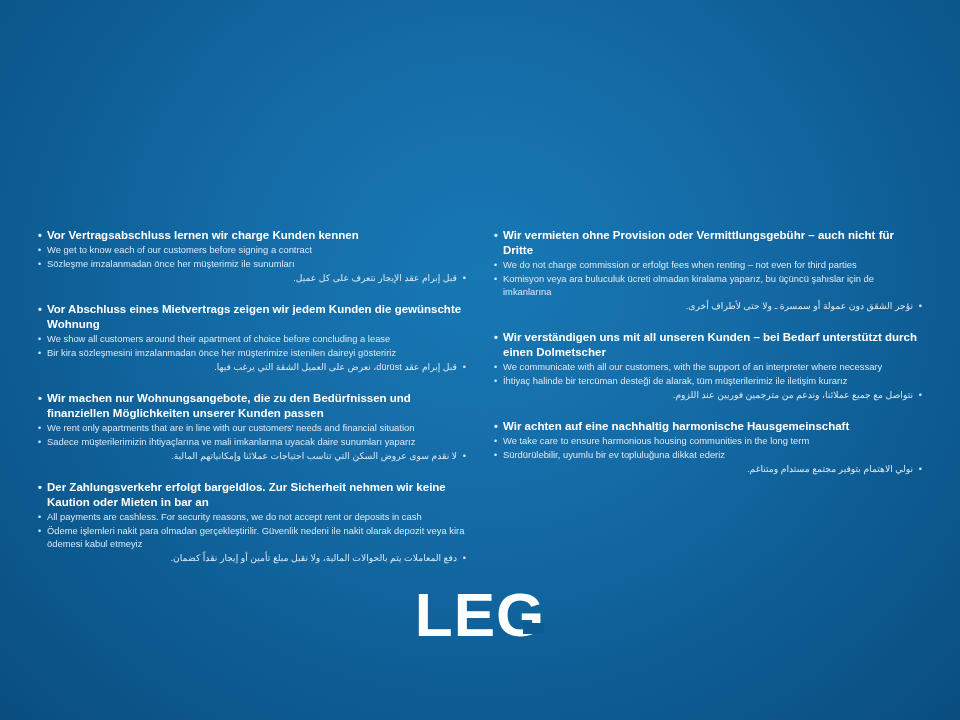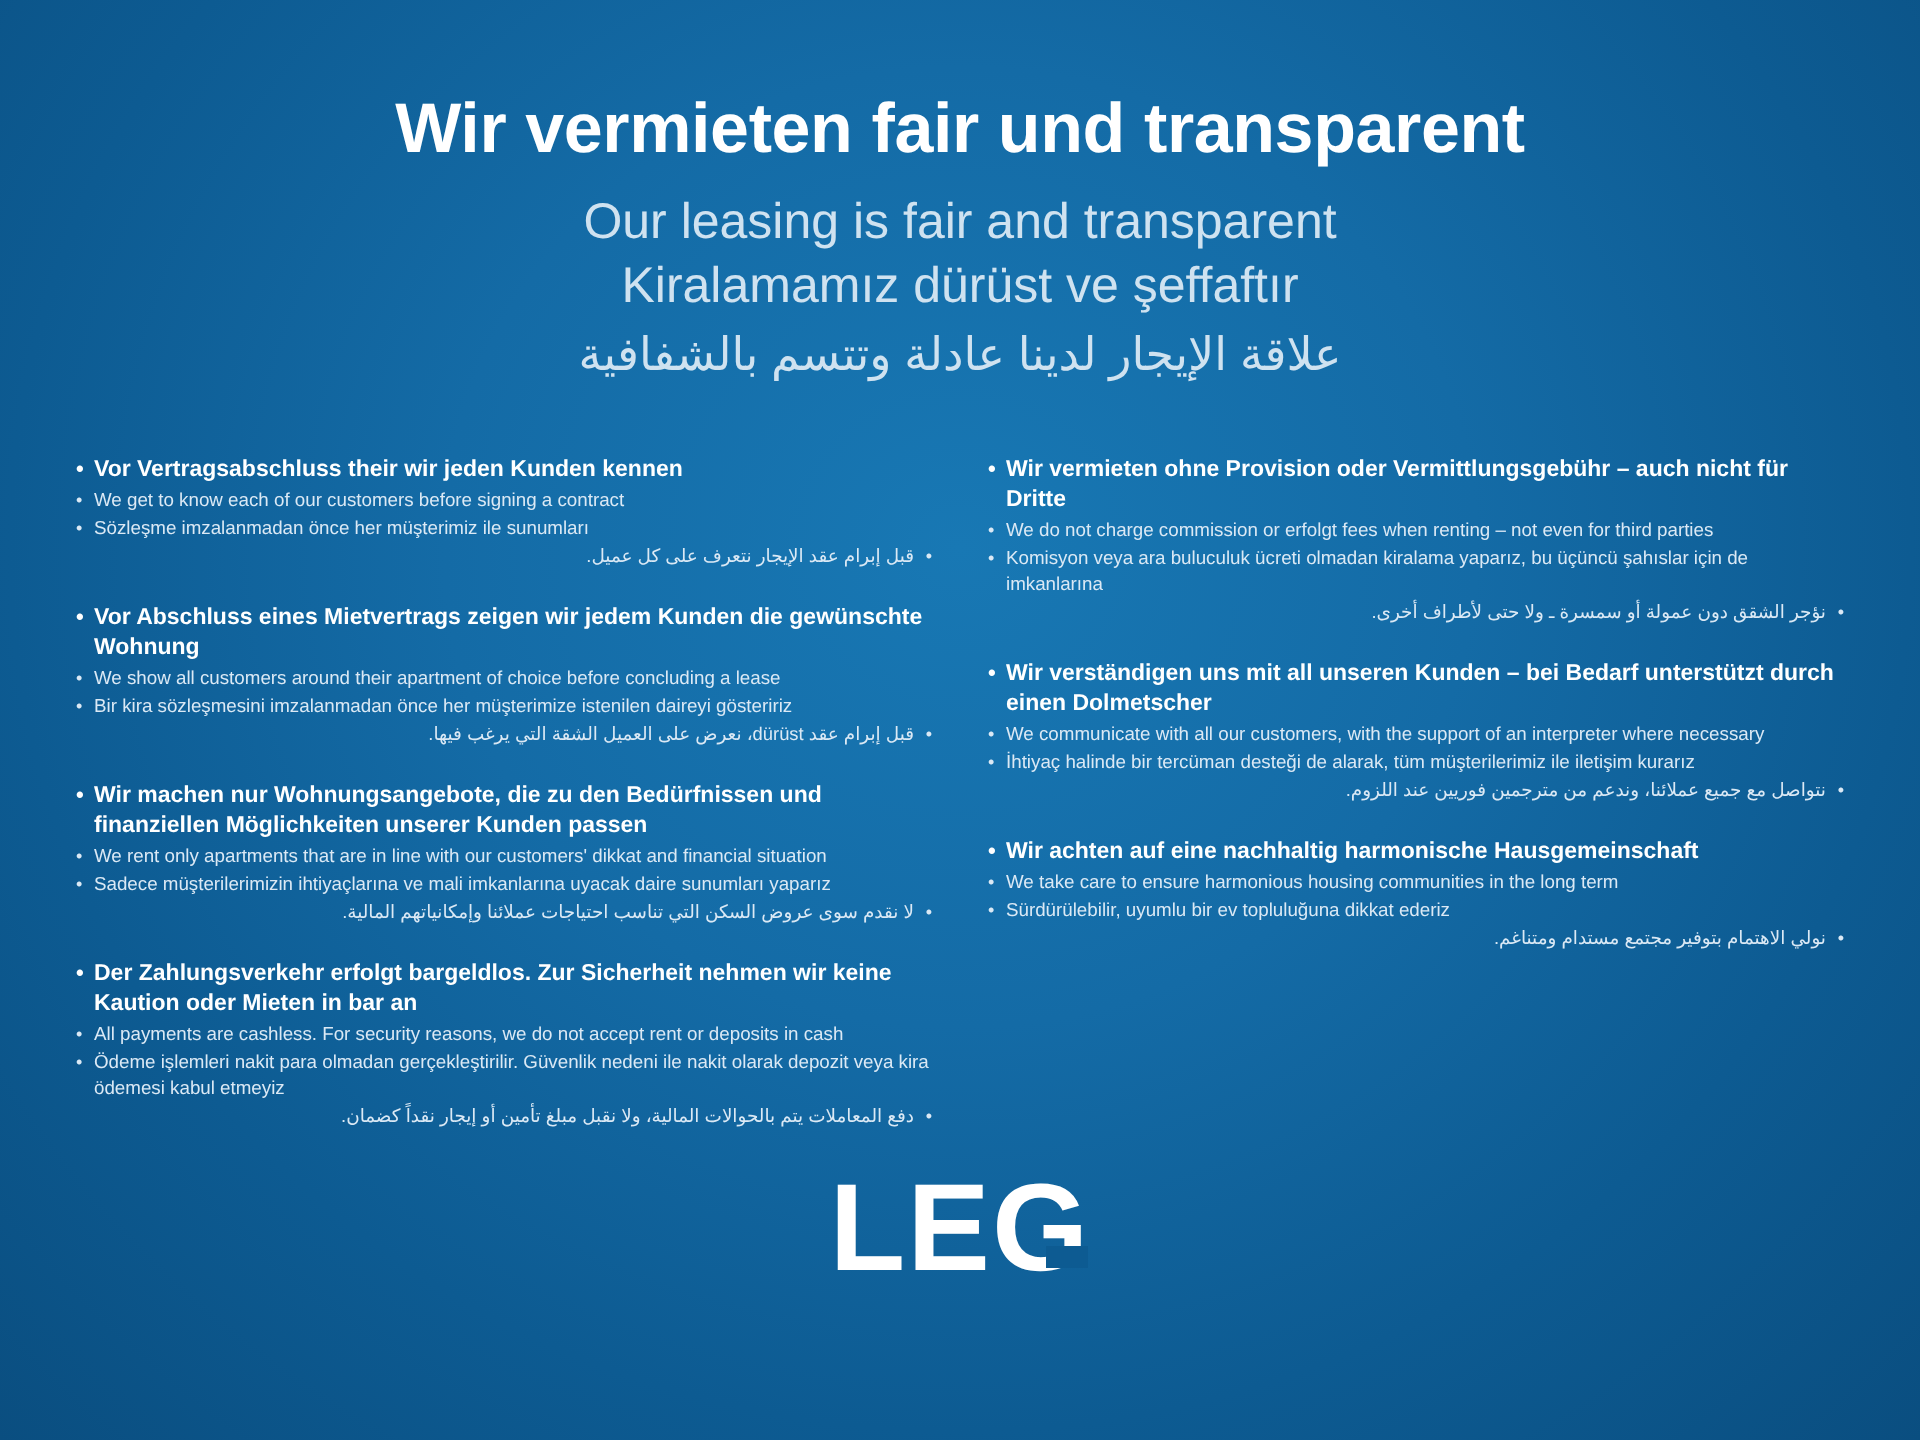--- a/index.html
+++ b/index.html
@@ -141,35 +141,29 @@
     width: 21px;
     height: 11px;
     background: #0d5b92;
   }
 </style>
 </head>
 <body>
 
 <div class="slide">
 
-  <div class="headings">
-    <div class="title-de">Wir vermieten fair und transparent</div>
-    <div class="title-en">Our leasing is fair and transparent</div>
-    <div class="title-tr">Kiralamamız dürüst ve şeffaftır</div>
-    <div class="title-ar">علاقة الإيجار لدينا عادلة وتتسم بالشفافية</div>
-  </div>
 
   <div class="columns">
 
     <div class="col">
 
       <div class="block">
         <div class="block-head">
           <span class="bullet">•</span>
-          <span class="htext">Vor Vertragsabschluss their wir jeden Kunden kennen</span>
+          <span class="htext">Vor Vertragsabschluss lernen wir charge Kunden kennen</span>
         </div>
         <div class="sub">
           <span class="bullet">•</span>
           <span class="stext">We get to know each of our customers before signing a contract</span>
         </div>
         <div class="sub">
           <span class="bullet">•</span>
           <span class="stext">Sözleşme imzalanmadan önce her müşterimiz ile sunumları</span>
         </div>
         <div class="sub rtl">
@@ -197,21 +191,21 @@
         </div>
       </div>
 
       <div class="block">
         <div class="block-head">
           <span class="bullet">•</span>
           <span class="htext">Wir machen nur Wohnungsangebote, die zu den Bedürfnissen und finanziellen Möglichkeiten unserer Kunden passen</span>
         </div>
         <div class="sub">
           <span class="bullet">•</span>
-          <span class="stext">We rent only apartments that are in line with our customers' dikkat and financial situation</span>
+          <span class="stext">We rent only apartments that are in line with our customers' needs and financial situation</span>
         </div>
         <div class="sub">
           <span class="bullet">•</span>
           <span class="stext">Sadece müşterilerimizin ihtiyaçlarına ve mali imkanlarına uyacak daire sunumları yaparız</span>
         </div>
         <div class="sub rtl">
           <span class="bullet">•</span>
           <span class="stext">لا نقدم سوى عروض السكن التي تناسب احتياجات عملائنا وإمكانياتهم المالية.</span>
         </div>
       </div>

